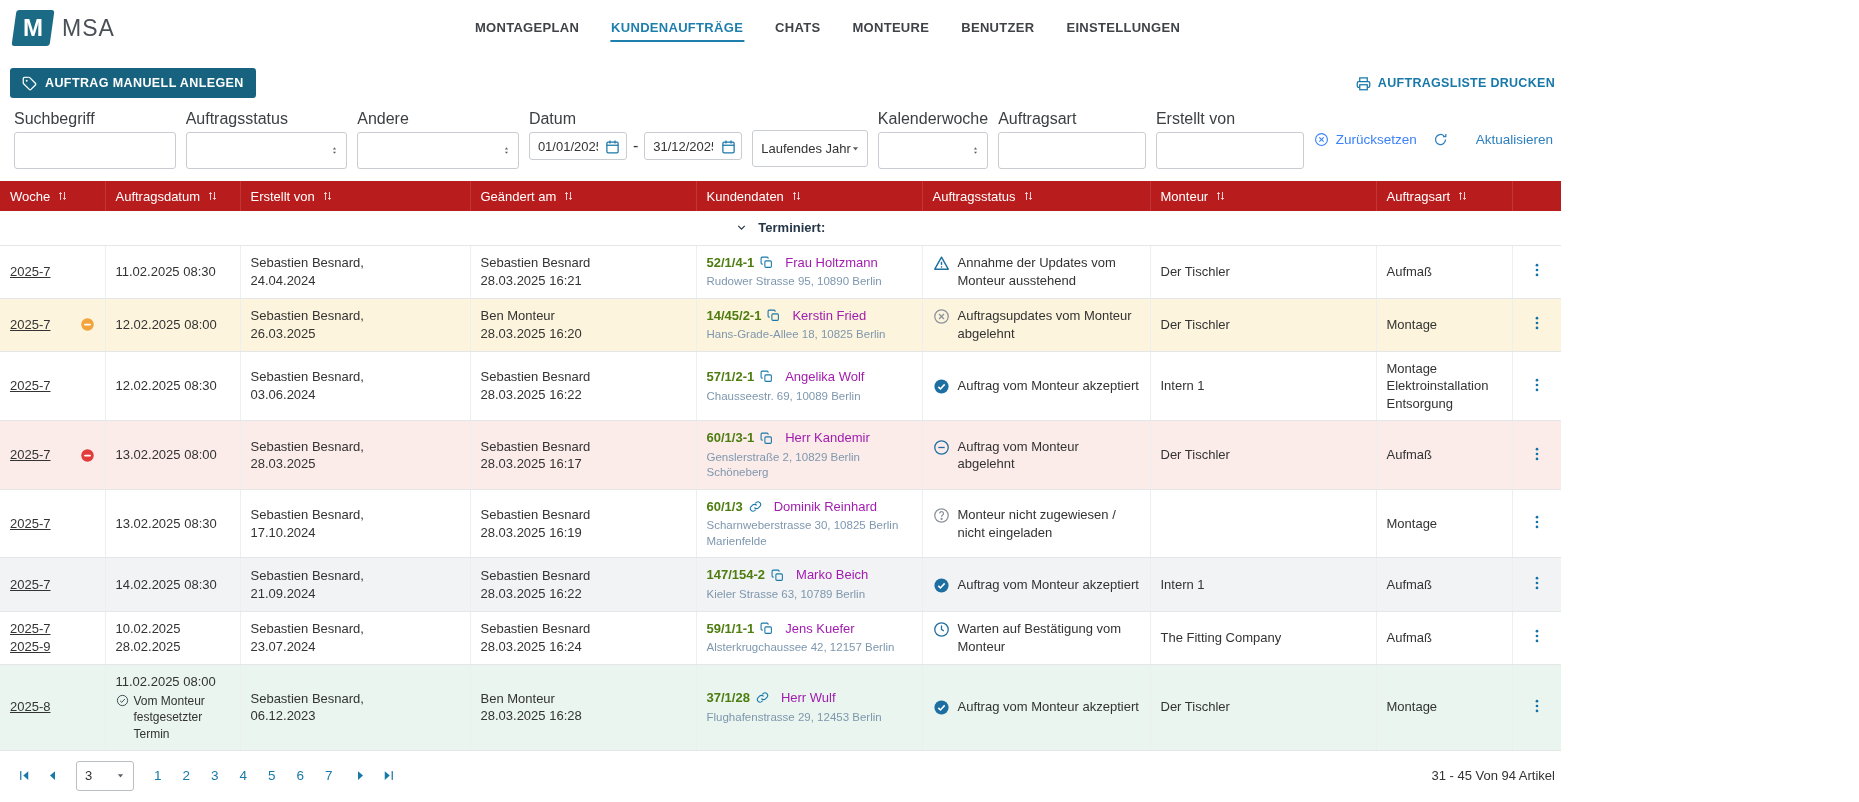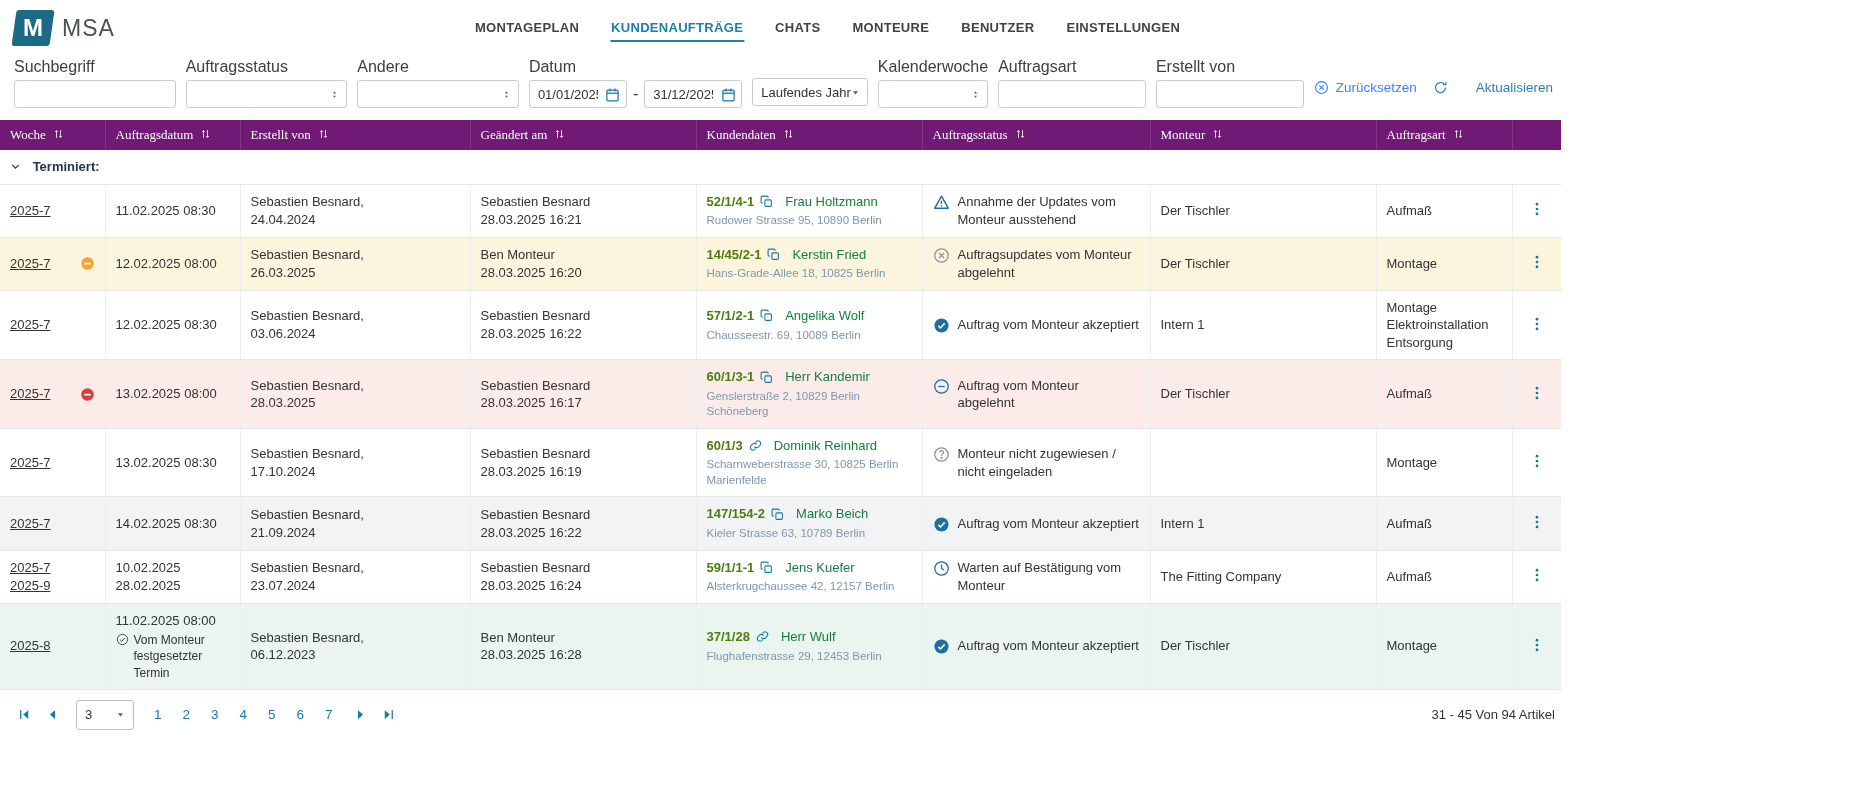--- a/index.html
+++ b/index.html
@@ -54,70 +54,69 @@
   .btn-link .ic { width: 15px; height: 15px; }
   .btn-link.muted { color: #3b82f6; font-weight: 400; font-size: 13.5px; letter-spacing: 0; }
   .btn-link.refresh { color: #2E7FBE; font-weight: 400; font-size: 13.5px; letter-spacing: 0; gap: 28px; }
 
   
   .filters { display: flex; align-items: flex-start; gap: 10px; padding: 2px 10px 12px 14px; }
   .field { display: flex; flex-direction: column; gap: 4px; }
   .field > label { font-size: 16px; color: #3c4043; }
   .w175 { width: 175px; } .w160 { width: 160px; } .w115 { width: 115px; } .w76 { width: 76px; }
   .control {
-    height: 28px; border: 1px solid #c9cdd1; border-radius: 3px; background: #fff;
+    height: 37px; border: 1px solid #c9cdd1; border-radius: 3px; background: #fff;
     font-size: 13px; color: #333; font-family: inherit; width: 100%;
   }
   input.control { padding: 0 8px; outline: none; }
   .selectbox { display: flex; align-items: center; justify-content: space-between; padding: 0 7px 0 8px; cursor: pointer; }
   .sel-value { font-size: 13px; color: #333; white-space: nowrap; overflow: hidden; }
   .sel-ic { width: 9px; height: 13px; color: #5a6067; }
   .sel-ic.caret { width: 9px; height: 9px; }
   .dategroup { display: flex; align-items: center; gap: 6px; }
   .dateinput { display: flex; align-items: center; border: 1px solid #c9cdd1; border-radius: 3px; height: 28px; background: #fff; }
   .dateinput input { border: none; outline: none; width: 70px; padding: 0 2px 0 8px; font-size: 13px; font-family: inherit; color: #333; }
   .cal-btn { width: 26px; height: 100%; display: flex; align-items: center; justify-content: center; background: none; border: none; cursor: pointer; color: #1878A8; }
   .cal-btn .ic { width: 15px; height: 15px; }
   .nolabel { margin-top: 20px; }
   .filter-actions { margin-left: auto; display: flex; align-items: center; gap: 16px; margin-top: 22px; padding-right: 2px; }
 
   
   .grid { width: 1561px; border-collapse: collapse; table-layout: fixed; }
   .grid thead th {
-    background: #701a75; color: #fff; font-size: 13px; font-weight: 400;
+    background: #b91c1c; color: #fff; font-size: 13px; font-weight: 400;
     text-align: left; padding: 6px 10px; height: 30px; cursor: pointer;
     border-right: 1px solid rgba(255,255,255,.12);
-    font-family: Liberation Serif, serif;
   }
   .grid thead th:last-child { border-right: none; }
   th .sort { width: 13px; height: 12px; opacity: .8; margin-left: 6px; vertical-align: -1px; color: #fff; }
   .grid tbody td {
     border-bottom: 1px solid #E4E6E8; border-right: 1px solid #ECEEEF;
     padding: 8px 10px; vertical-align: middle; font-size: 13px; color: #333;
     line-height: 1.35; overflow: hidden;
   }
-  .grid tbody td:last-child { border-right: none; }
+  .grid tbody td:last-child { border-right: none; text-align: center; }
   tr[data-variant="warning"] { background: #FCF4DC; }
   tr[data-variant="danger"]  { background: #FBECEA; }
   tr[data-variant="striped"] { background: #F2F3F4; }
   tr[data-variant="success"] { background: #E9F5EE; }
   .group-row td { border-right: none; padding: 9px 10px; }
   .group-row .chev { width: 11px; height: 11px; color: #253646; margin-right: 8px; vertical-align: -1px; }
   .group-label { font-weight: 700; font-size: 13px; color: #253646; }
 
   .stack { display: flex; flex-direction: column; }
   .c-week { font-size: 12px; color: #40464d; text-decoration: underline; }
   .week-flex { display: flex; align-items: center; justify-content: space-between; }
   .week-ic { width: 15px; height: 15px; }
   .termin { display: flex; gap: 5px; align-items: flex-start; font-size: 12px; color: #333; margin-top: 3px; }
   .termin .ic-sm { width: 13px; height: 13px; color: #3f4a54; margin-top: 1px; }
   .cust-top { display: flex; align-items: center; }
   .cust-id { font-weight: 700; color: #4d7c0f; font-size: 13px; }
   .ic-id { width: 13px; height: 13px; color: #1878A8; cursor: pointer; margin-left: 6px; }
-  .cust-name { color: #15803d; margin-left: 12px; white-space: nowrap; }
+  .cust-name { color: #a21caf; margin-left: 12px; white-space: nowrap; }
   .cust-addr { font-size: 11.5px; color: #7E97AE; margin-top: 3px; }
   .status-flex { display: flex; gap: 8px; align-items: flex-start; }
   .ic-status { width: 17px; height: 17px; color: #1C6FA0; margin-top: 1px; }
   .c-status .gi-x-circle, .c-status .gi-question-circle { color: #8D939C; }
   .kebab { width: 22px; height: 22px; border: none; background: none; cursor: pointer; color: #1473A8; padding: 2px; }
   .ic-kebab { width: 18px; height: 18px; }
   .c-actions { text-align: center; }
 
   
   .pagination { display: flex; align-items: center; padding: 10px 6px 10px 12px; width: 1561px; }
@@ -147,20 +146,41 @@
     <nav class="nav">
       <a class="nav-item">MONTAGEPLAN</a>
       <a class="nav-item active">KUNDENAUFTRÄGE</a>
       <a class="nav-item">CHATS</a>
       <a class="nav-item">MONTEURE</a>
       <a class="nav-item">BENUTZER</a>
       <a class="nav-item">EINSTELLUNGEN</a>
     </nav>
   </header>
 
+  <div class="toolbar">
+    <button class="btn-primary">
+      <span class="ic gi-tag" data-icon="icons.tag">
+          <svg viewBox="0 0 24 24">
+            <path d="M21.4 11.6 12.4 2.6A2 2 0 0 0 11 2H4a2 2 0 0 0-2 2v7a2 2 0 0 0 .6 1.4l9 9a2 2 0 0 0 2.8 0l7-7a2 2 0 0 0 0-2.8z" fill="none" stroke="currentColor" stroke-width="2"></path>
+            <circle cx="7.5" cy="7.5" r="1.5" fill="currentColor"></circle>
+          </svg>
+        </span>
+      <span>AUFTRAG MANUELL ANLEGEN</span>
+    </button>
+    <button class="btn-link">
+      <span class="ic gi-printer" data-icon="icons.printer">
+          <svg viewBox="0 0 24 24" fill="none" stroke="currentColor" stroke-width="2">
+            <path d="M6 9V3h12v6"></path>
+            <path d="M6 18H4a2 2 0 0 1-2-2v-5a2 2 0 0 1 2-2h16a2 2 0 0 1 2 2v5a2 2 0 0 1-2 2h-2"></path>
+            <rect x="6" y="14" width="12" height="8"></rect>
+          </svg>
+        </span>
+      <span>AUFTRAGSLISTE DRUCKEN</span>
+    </button>
+  </div>
 
   <section class="filters">
     <div class="field w175">
       <label>Suchbegriff</label>
       <input class="control" value="" style="">
     </div>
     <div class="field w175">
       <label>Auftragsstatus</label>
       <div class="control selectbox">
         <span class="sel-value"></span>

